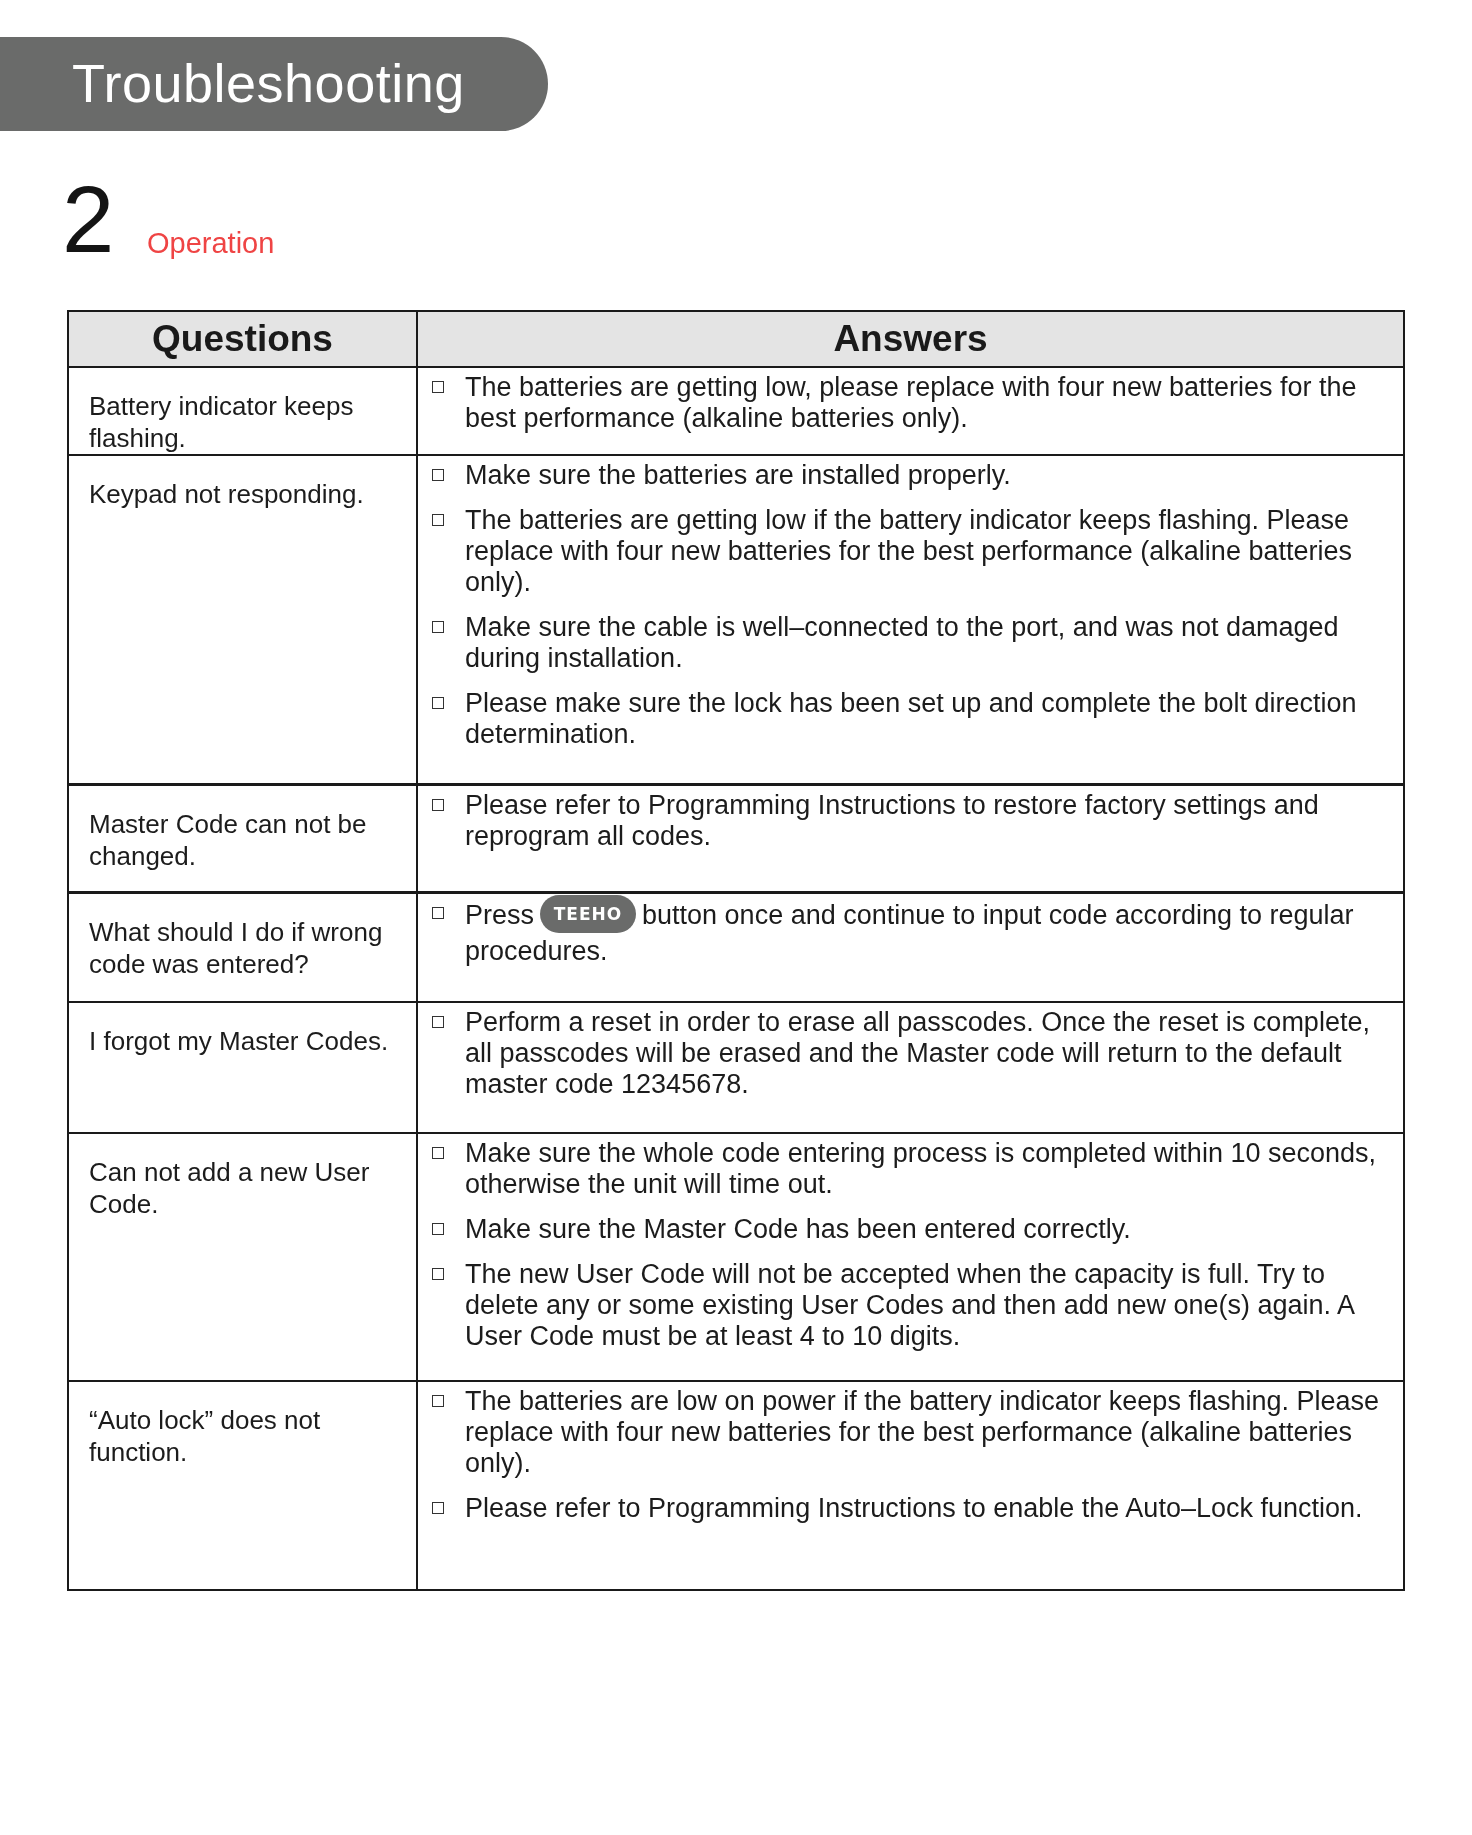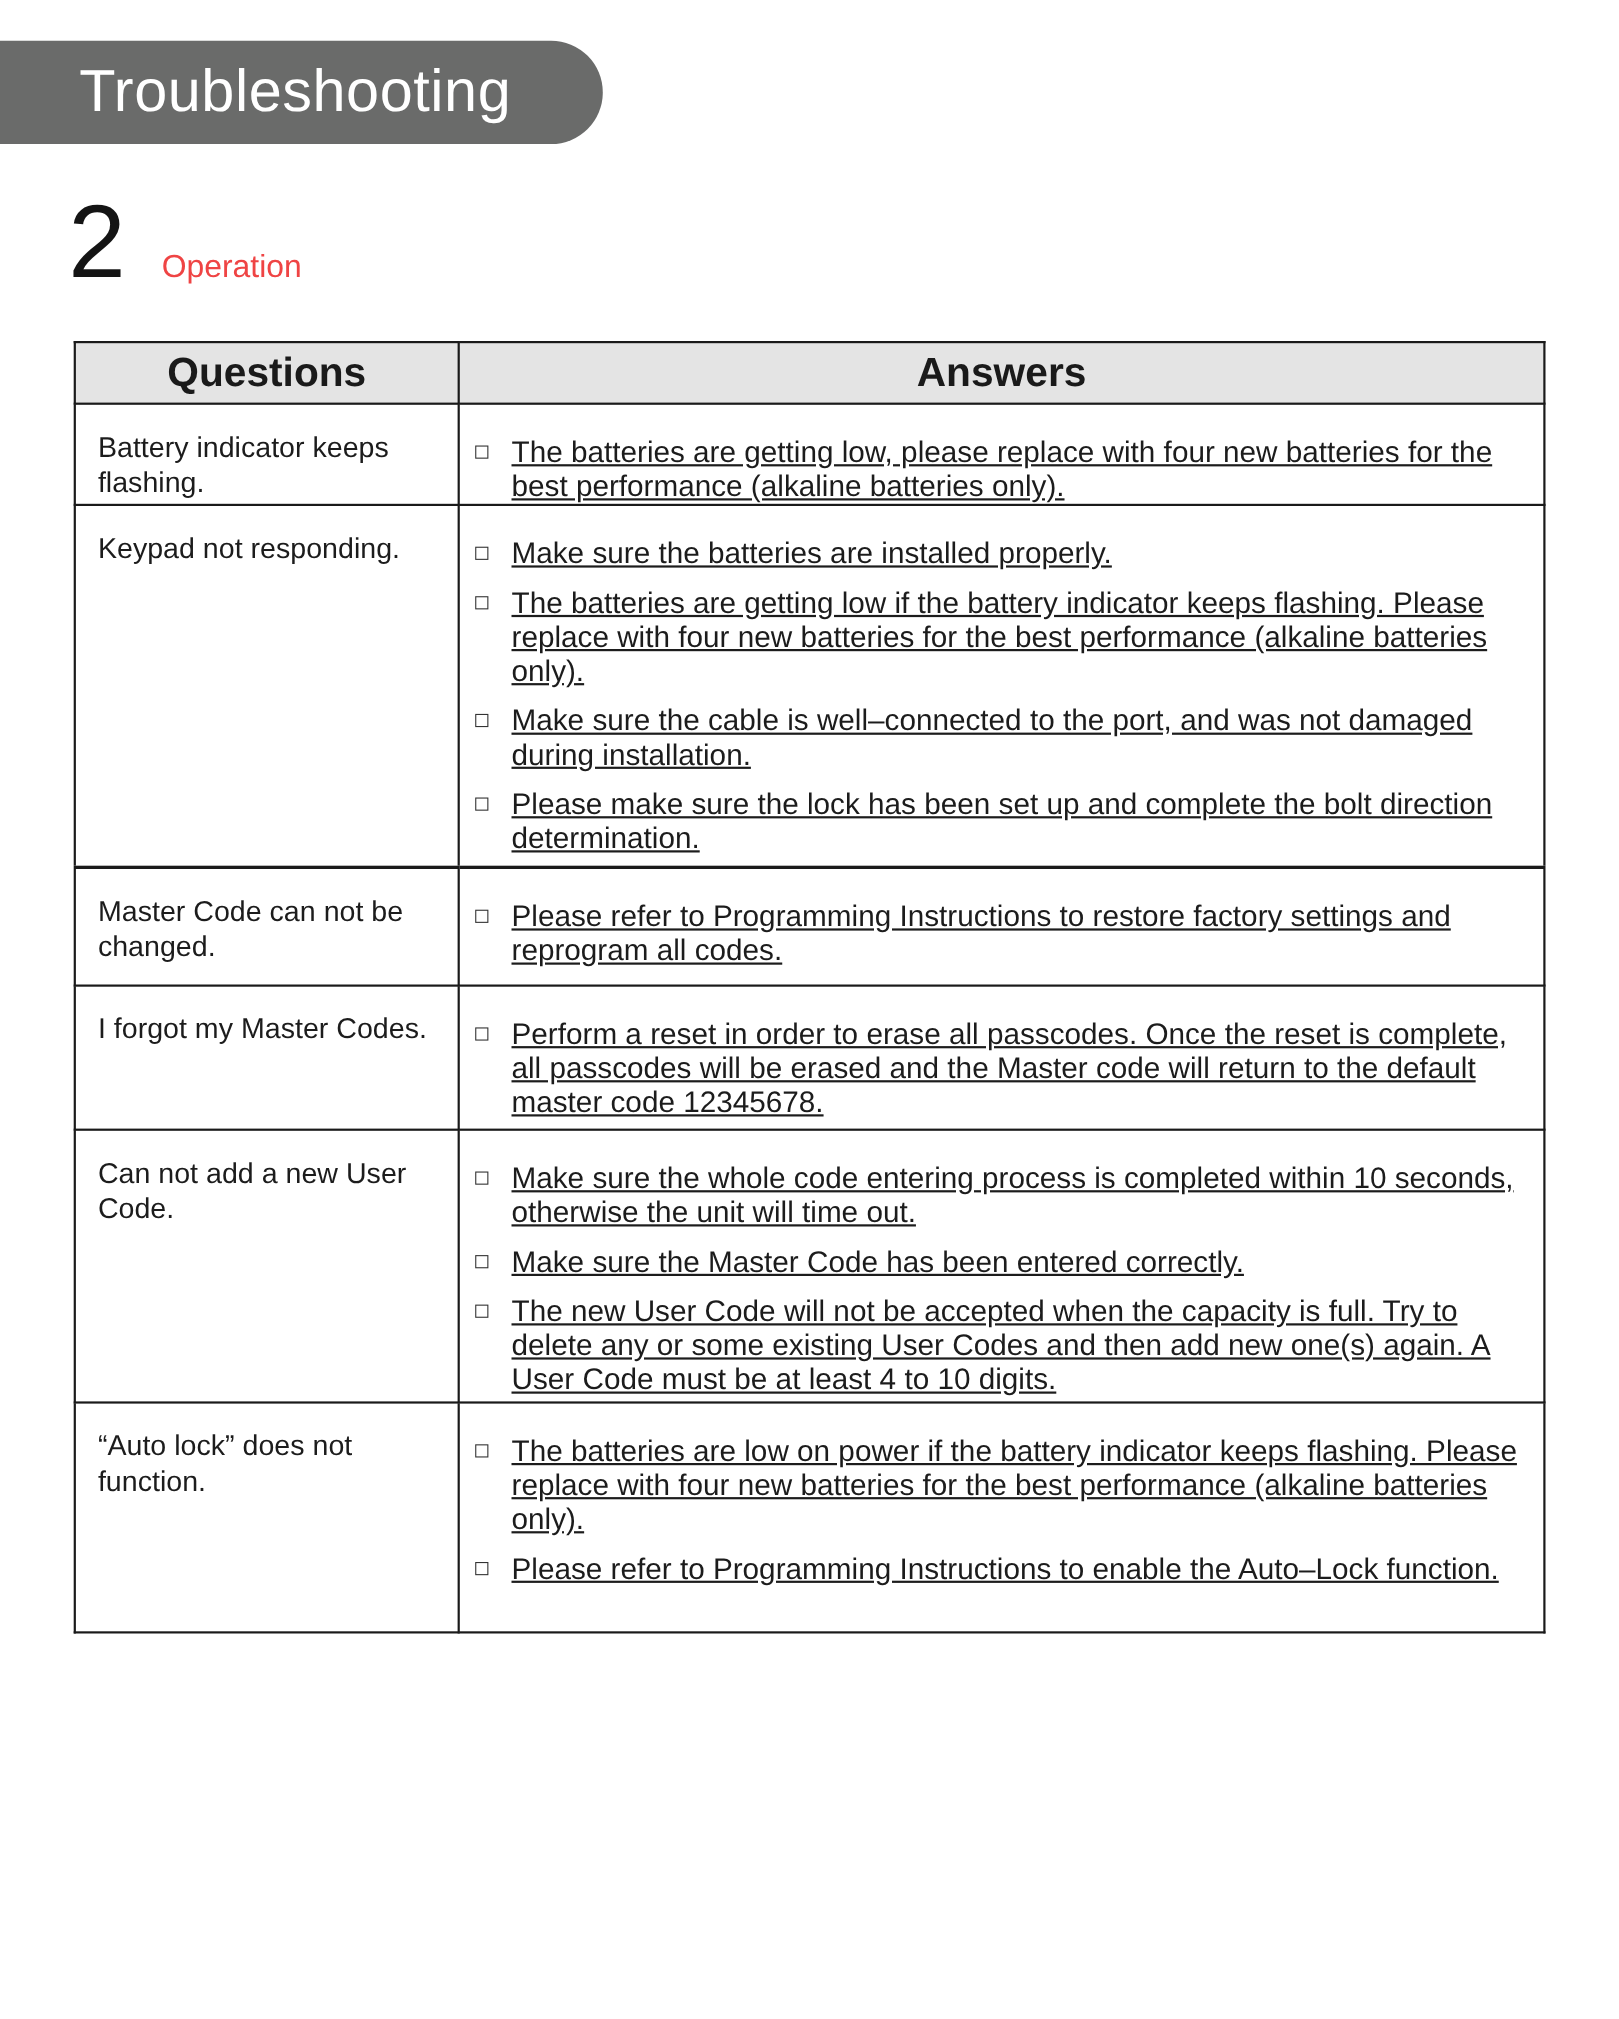--- a/index.html
+++ b/index.html
@@ -33,21 +33,21 @@
   table.faq th, table.faq td { border: 2px solid #1a1a1a; vertical-align: top; }
   table.faq tr.sep td { border-top-width: 3px; }
   table.faq th {
     background: #e4e4e4; height: 54px; padding: 0;
     font-weight: bold; font-size: 37px; line-height: 54px; text-align: center;
     color: #1a1a1a;
   }
   td.q {
     padding: 22px 10px 0 20px; font-size: 26px; line-height: 32px;
   }
-  td.a { padding: 28px 16px 0 14px; font-size: 27px; line-height: 31px; text-decoration: underline; }
+  td.a { padding: 4px 16px 0 14px; font-size: 27px; line-height: 31px; }
   .item { position: relative; padding-left: 33px; margin-bottom: 14px; }
   .item:last-child { margin-bottom: 0; }
   .box {
     position: absolute; left: 0; top: 9px; width: 12px; height: 12px;
     border: 1.5px solid #333; box-sizing: border-box;
   }
   .teeho {
     display: inline-block; vertical-align: middle; position: relative; top: -3px;
     width: 96px; height: 38px; border-radius: 19px; background: #6a6b6a;
     color: #fff; font-size: 17px; line-height: 38px; text-align: center;
@@ -98,20 +98,26 @@
         <div class="item"><span class="box"></span><span>Make sure the cable is well–connected to the port, and was not damaged during installation.</span></div>
         <div class="item"><span class="box"></span><span>Please make sure the lock has been set up and complete the bolt direction determination.</span></div>
       </td>
     </tr>
     <tr class="r3 sep">
       <td class="q">Master Code can not be changed.</td>
       <td class="a">
         <div class="item"><span class="box"></span><span>Please refer to Programming Instructions to restore factory settings and reprogram all codes.</span></div>
       </td>
     </tr>
+    <tr class="r4 sep">
+      <td class="q">What should I do if wrong code was entered?</td>
+      <td class="a">
+        <div class="item"><span class="box"></span><span>Press</span><span class="teeho">TEEHO</span><span>button once and continue to input code according to regular procedures.</span></div>
+      </td>
+    </tr>
     <tr class="r5">
       <td class="q">I forgot my Master Codes.</td>
       <td class="a">
         <div class="item"><span class="box"></span><span>Perform a reset in order to erase all passcodes. Once the reset is complete, all passcodes will be erased and the Master code will return to the default master code 12345678.</span></div>
       </td>
     </tr>
     <tr class="r6">
       <td class="q">Can not add a new User Code.</td>
       <td class="a">
         <div class="item"><span class="box"></span><span>Make sure the whole code entering process is completed within 10 seconds, otherwise the unit will time out.</span></div>

